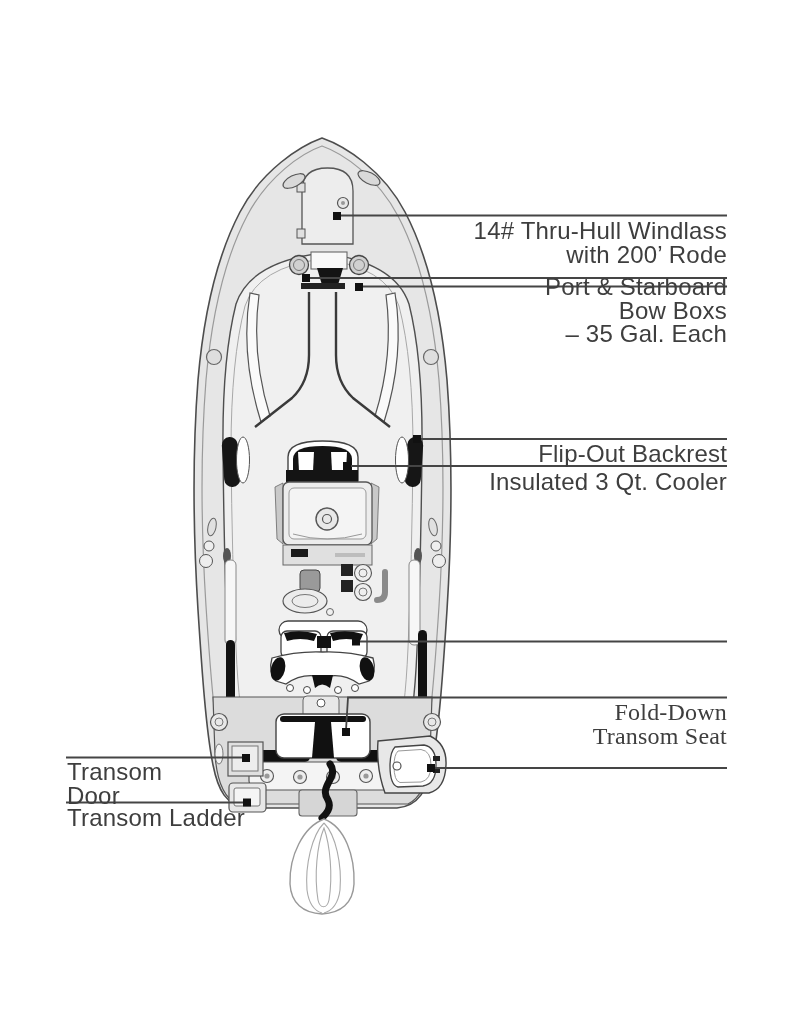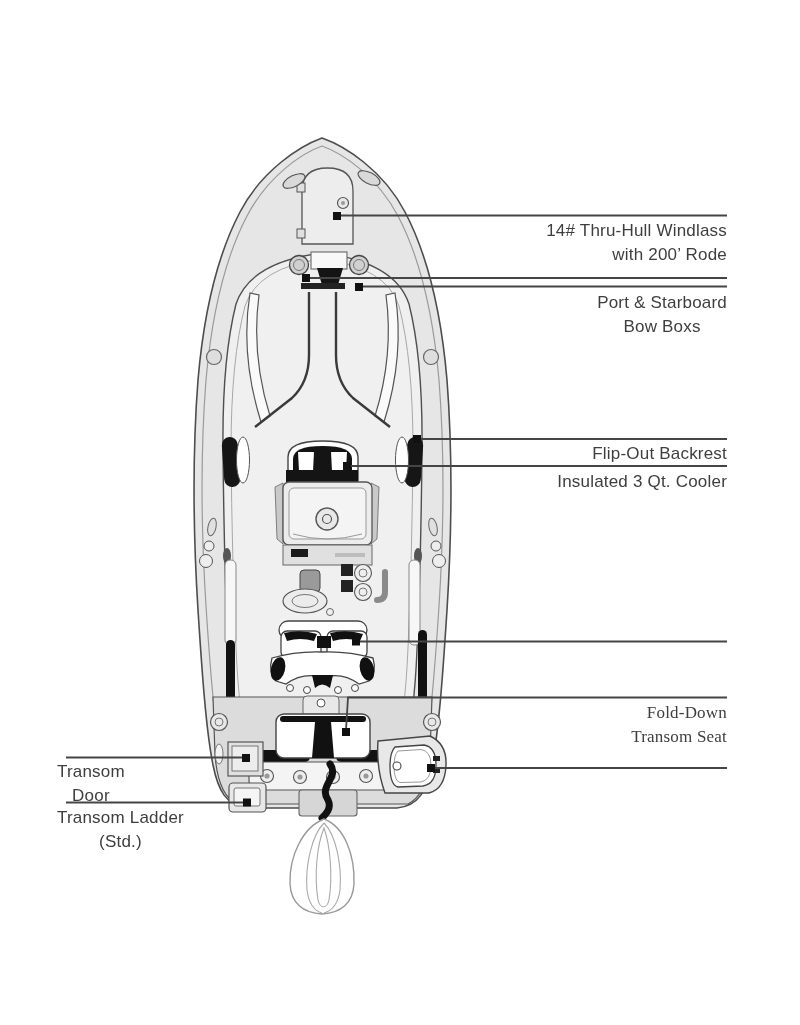--- a/index.html
+++ b/index.html
@@ -2,25 +2,25 @@
 <html><head>
 <meta charset="utf-8">
 <style>
   html,body{margin:0;padding:0;background:#fff;}
   #stage{
     position:relative;width:800px;height:1025px;background:#ffffff;overflow:hidden;
     font-family:"Liberation Sans", sans-serif;color:#3e3e3e;
   }
   #boat-svg{position:absolute;left:0;top:0;}
   .callout{
-    position:absolute;font-size:17px;line-height:23.5px;color:#3e3e3e;
+    position:absolute;font-size:24px;line-height:23.5px;color:#3e3e3e;
     white-space:nowrap;letter-spacing:0.2px;
   }
   .callout.right{text-align:right;right:73px;}
-  .callout.left{text-align:center;left:57px;}
+  .callout.left{text-align:left;left:67px;}
 </style>
 </head>
 <body>
 
 <div id="stage">
 
   <svg id="boat-svg" width="800" height="1025" viewBox="0 0 800 1025">
 
     <g>
       <path d="M322 138 C300 146,262 170,240 212 C218 254,204 310,198 380 C193 445,193 530,198 610
@@ -230,23 +230,24 @@
       <rect x="242" y="754" width="8" height="8"></rect>
       <rect x="243" y="798.5" width="8" height="8"></rect>
     </g>
   </svg>
 
   <div class="callout right" style="top:219px;">
     <div>14# Thru-Hull Windlass</div>
     <div>with 200’ Rode</div>
   </div>
 
-  <div class="callout right" style="top:291px;text-align:center;">
+  <div class="callout right" style="top:275px;">
     <div>Port &amp; Starboard</div>
     <div>Bow Boxs</div>
+    <div>– 35 Gal. Each</div>
   </div>
 
   <div class="callout right" style="top:442px;">
     <div>Flip-Out Backrest</div>
   </div>
 
   <div class="callout right" style="top:470px;">
     <div>Insulated 3 Qt. Cooler</div>
   </div>
 
@@ -257,16 +258,15 @@
   </div>
 
 
   <div class="callout left" style="top:760px;">
     <div>Transom</div>
     <div>Door</div>
   </div>
 
   <div class="callout left" style="top:806px;">
     <div>Transom Ladder</div>
-    <div>(Std.)</div>
   </div>
 
 </div>
 
 </body></html>

